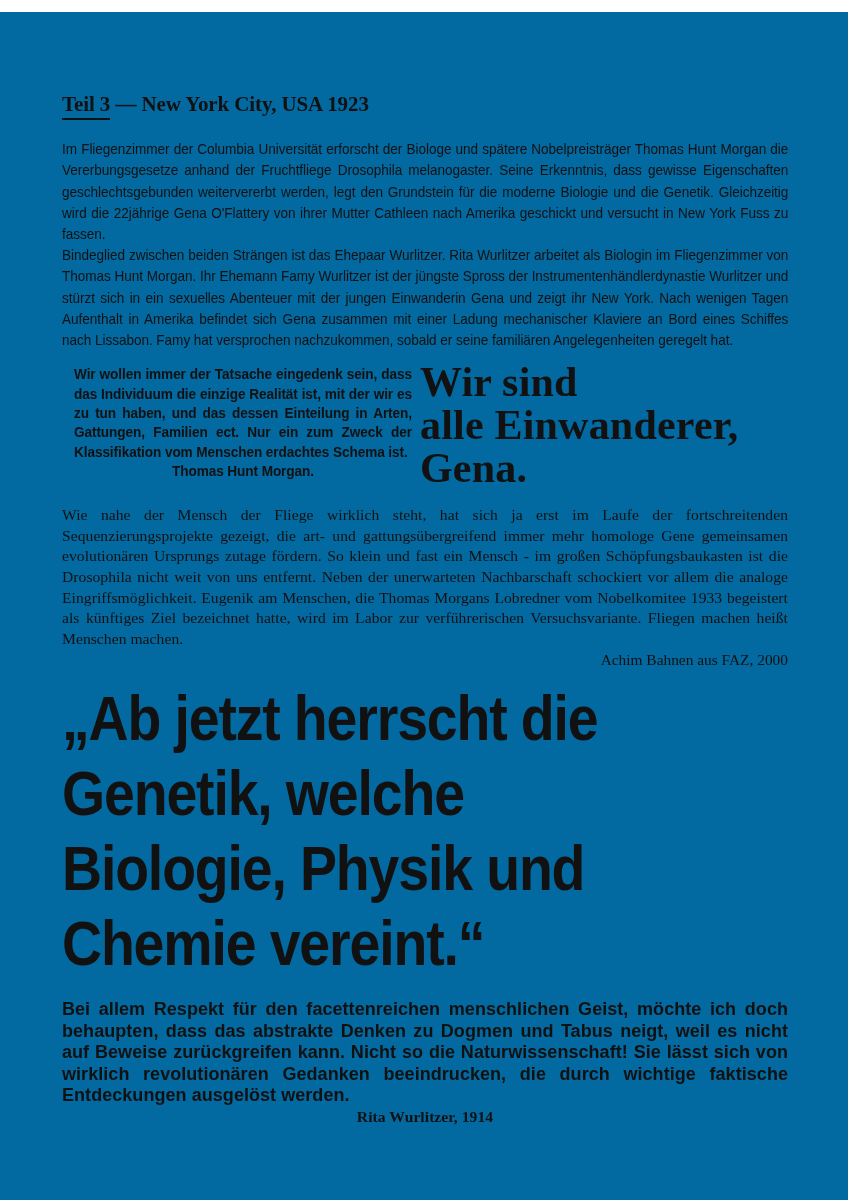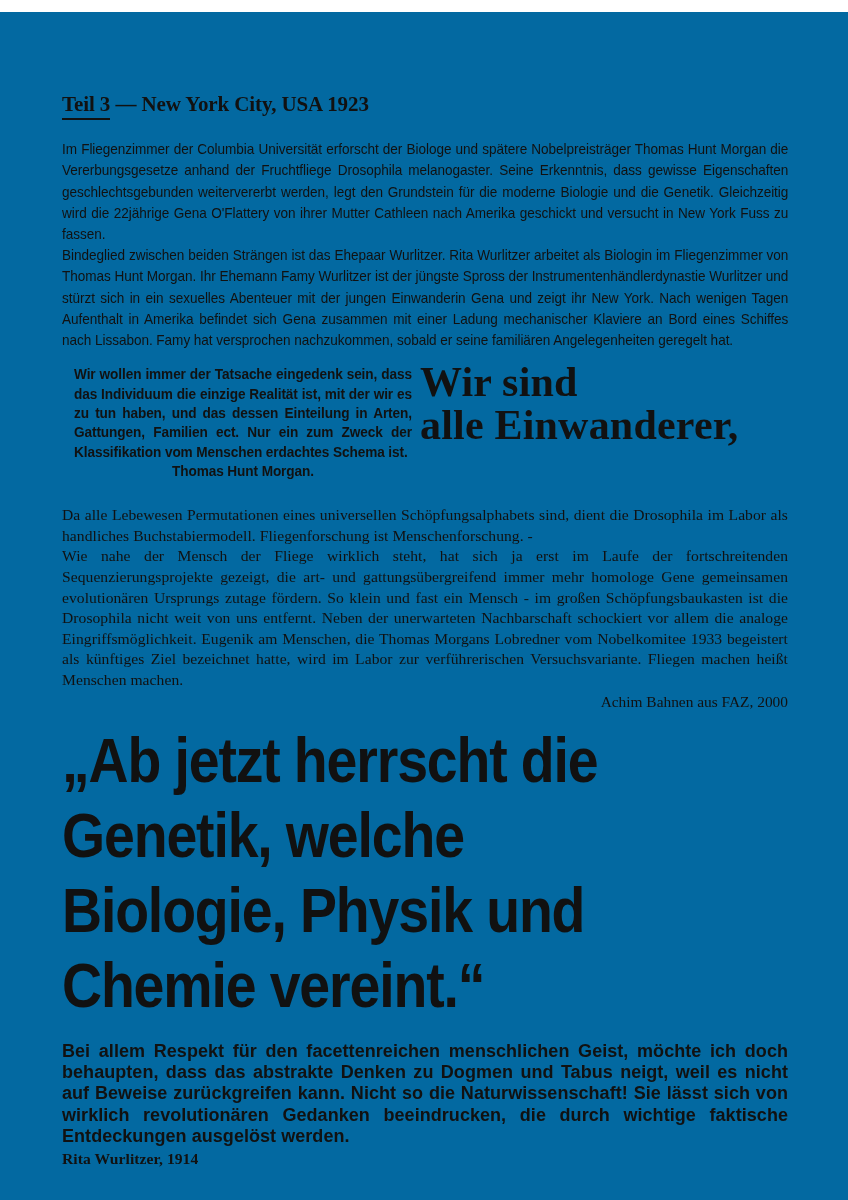--- a/index.html
+++ b/index.html
@@ -162,21 +162,21 @@
     line-height: 21.4px;
     text-align: justify;
     margin: 0;
     letter-spacing: 0.05px;
   }
   .closing .attrib {
     font-family: "Liberation Serif", serif;
     font-weight: bold;
     font-size: 15.6px;
     line-height: 21.4px;
-    text-align: left;
+    text-align: center;
     margin: 0;
   }
 </style>
 </head>
 <body>
 
 <div class="page">
   <div class="content">
 
     <h1 class="section-title"><span class="underlined">Teil 3</span><span> — New York City, USA 1923</span></h1>
@@ -185,25 +185,25 @@
     <p class="sans-body">Bindeglied zwischen beiden Strängen ist das Ehepaar Wurlitzer. Rita Wurlitzer arbeitet als Biologin im Fliegenzimmer von Thomas Hunt Morgan. Ihr Ehemann Famy Wurlitzer ist der jüngste Spross der Instrumentenhändlerdynastie Wurlitzer und stürzt sich in ein sexuelles Abenteuer mit der jungen Einwanderin Gena und zeigt ihr New York. Nach wenigen Tagen Aufenthalt in Amerika befindet sich Gena zusammen mit einer Ladung mechanischer Klaviere an Bord eines Schiffes nach Lissabon. Famy hat versprochen nachzukommen, sobald er seine familiären Angelegenheiten geregelt hat.</p>
 
     <div class="quote-band">
       <div class="quote-left">
         <p>Wir wollen immer der Tatsache eingedenk sein, dass das Individuum die einzige Realität ist, mit der wir es zu tun haben, und das dessen Einteilung in Arten, Gattungen, Familien ect. Nur ein zum Zweck der Klassifikation vom Menschen erdachtes Schema ist.</p>
         <p class="attrib">Thomas Hunt Morgan.</p>
       </div>
       <div class="quote-right">
         <div class="display-line">Wir sind</div>
         <div class="display-line">alle Einwanderer,</div>
+        <div class="display-line">Gena.</div>
       </div>
     </div>
 
     <div class="serif-block">
-      <p class="serif-body">Da alle Lebewesen Permutationen eines universellen Schöpfungsalphabets sind, dient die Drosophila im Labor als handliches Buchstabiermodell. Fliegenforschung ist Menschenforschung. -</p>
       <p class="serif-body">Wie nahe der Mensch der Fliege wirklich steht, hat sich ja erst im Laufe der fortschreitenden Sequenzierungsprojekte gezeigt, die art- und gattungsübergreifend immer mehr homologe Gene gemeinsamen evolutionären Ursprungs zutage fördern. So klein und fast ein Mensch - im großen Schöpfungsbaukasten ist die Drosophila nicht weit von uns entfernt. Neben der unerwarteten Nachbarschaft schockiert vor allem die analoge Eingriffsmöglichkeit. Eugenik am Menschen, die Thomas Morgans Lobredner vom Nobelkomitee 1933 begeistert als künftiges Ziel bezeichnet hatte, wird im Labor zur verführerischen Versuchsvariante. Fliegen machen heißt Menschen machen.</p>
       <div class="serif-attrib-line">
         <p class="serif-attrib-center">Achim Bahnen aus FAZ, 2000</p>
       </div>
     </div>
 
     <div class="headline">
       <div>„Ab jetzt herrscht die</div>
       <div>Genetik, welche</div>
       <div>Biologie, Physik und</div>

